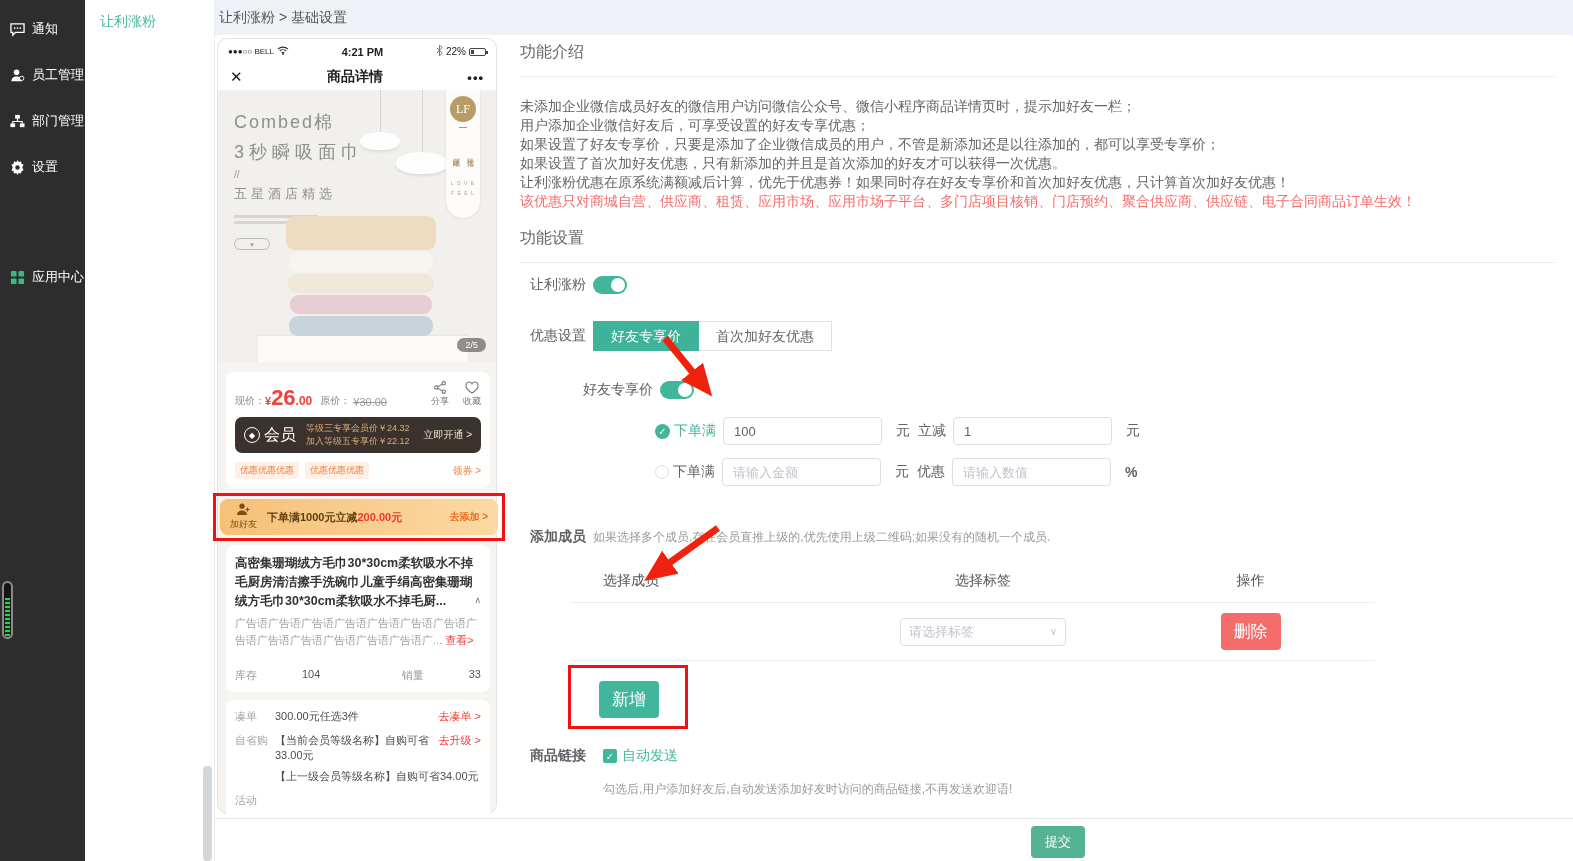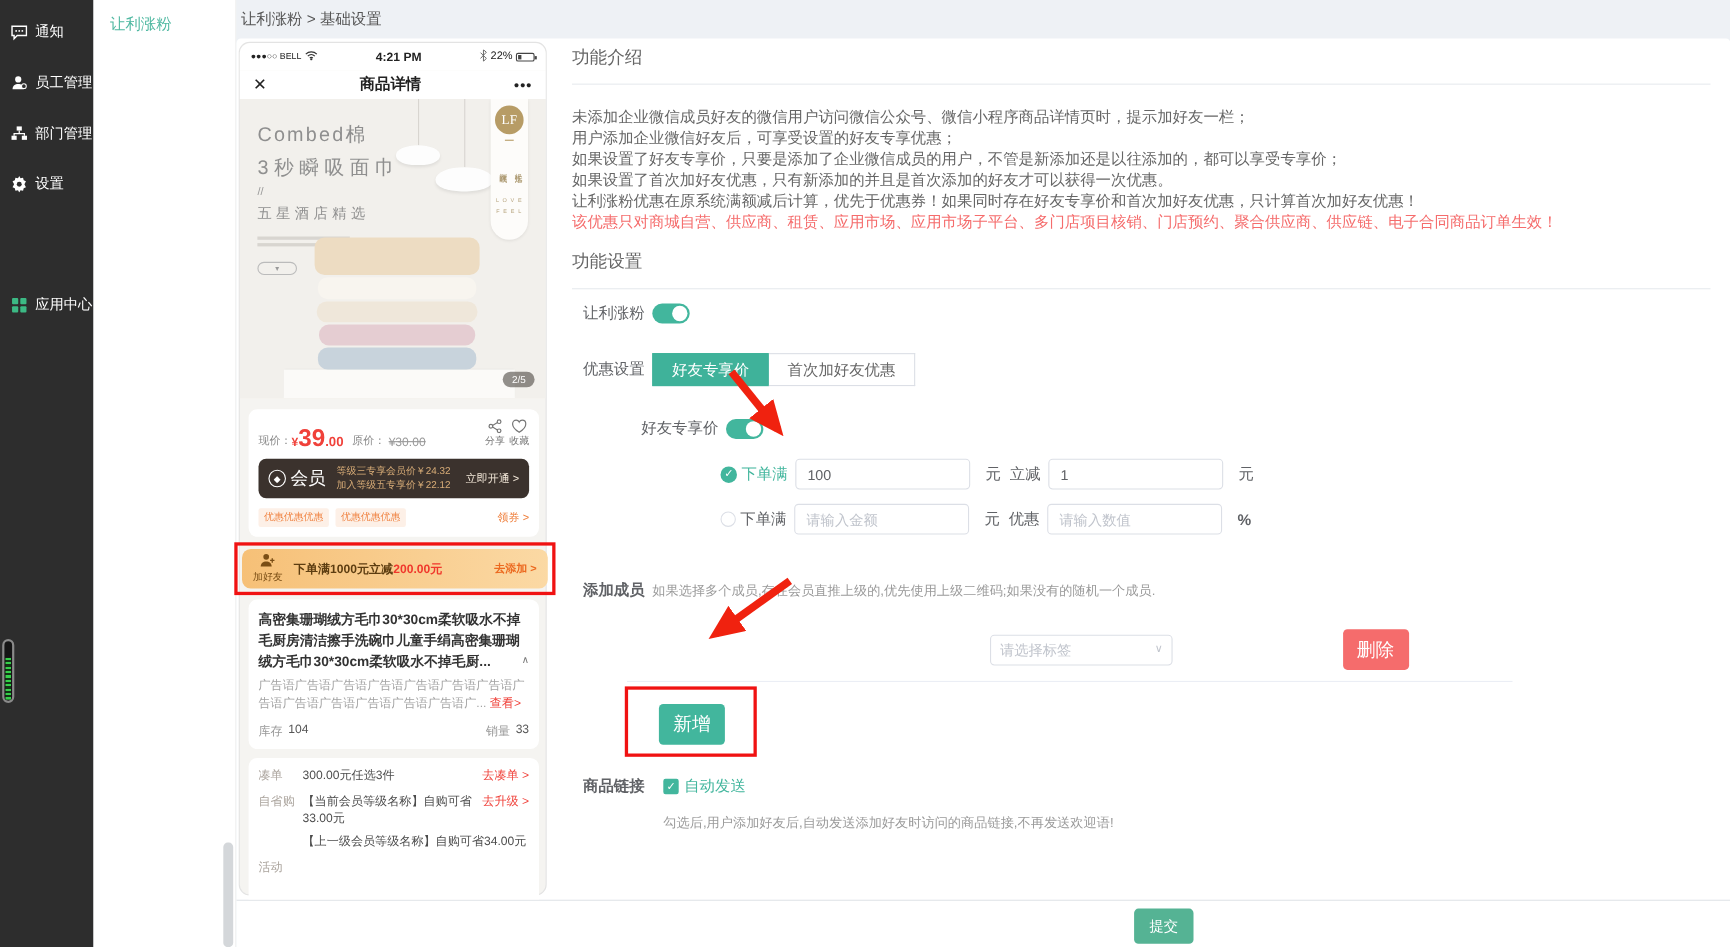--- a/index.html
+++ b/index.html
@@ -68,21 +68,21 @@
   .counter-top { position:absolute; left:40px; bottom:0; width:210px; height:26px; background:#fbfaf8; box-shadow:0 -1px 2px rgba(0,0,0,.05); }
   .imgcount { position:absolute; right:10px; bottom:10px; background:rgba(60,55,50,.55); color:#fff;
     font-size:9px; padding:2px 8px; border-radius:8px; }
 
   .p-card { background:#fff; border-radius:8px; margin:10px 6px 0 8px; padding:9px 9px; }
   .price-row { display:flex; align-items:flex-end; }
   .lab-s { font-size:10px; color:#888; }
   .cur { color:#f0413a; font-weight:bold; }
   .cur .yen { font-size:11px; } .cur .big { font-size:22px; line-height:20px; } .cur .dec { font-size:12px; }
   .orig { font-size:11px; color:#999; text-decoration:line-through; margin-left:3px; }
-  .pr-icons { margin-left:auto; display:flex; gap:4px; color:#777; font-size:9px; }
+  .pr-icons { margin-left:auto; display:flex; gap:14px; color:#777; font-size:9px; }
   .pr-icons svg { display:block; margin:0 auto 1px; }
   .member { margin-top:9px; background:#3b322d; border-radius:7px; display:flex; align-items:center;
     padding:5px 9px; color:#fff; }
   .member .dia { width:16px; height:16px; border:1px solid #fff; border-radius:50%; display:inline-flex;
     align-items:center; justify-content:center; font-size:8px; margin-right:4px; flex:none; }
   .member .mlab { font-size:16px; margin-right:10px; }
   .member .gold { flex:1; color:#d8ac77; font-size:9px; line-height:13px; }
   .member .open { font-size:10px; color:#f2e7d8; white-space:nowrap; }
   .coupon-row { display:flex; align-items:center; gap:6px; margin-top:9px; }
   .ctag { background:#fdf0e7; color:#ef7f3c; font-size:9px; padding:2px 5px; border-radius:2px; }
@@ -93,21 +93,21 @@
     align-items:center; padding:4px 10px; }
   .af-ic { text-align:center; color:#7a4e15; font-size:9px; margin-right:10px; }
   .af-txt { font-size:11px; font-weight:bold; color:#5d3d10; }
   .af-txt .hl { color:#f0372c; }
   .af-go { margin-left:auto; color:#ec6a20; font-size:10px; font-weight:bold; }
 
   .g-title { font-size:12.5px; font-weight:bold; color:#333; line-height:19px; position:relative; }
   .g-title .caret { position:absolute; right:0; bottom:1px; color:#777; font-size:9px; font-weight:normal; }
   .g-ad { font-size:11px; color:#a3a3a3; line-height:17px; margin-top:4px; }
   .g-ad .view { color:#f0413a; }
-  .g-meta { display:flex; font-size:11px; color:#999; margin-top:8px; }
+  .g-meta { display:flex; font-size:11px; color:#999; margin-top:19px;gap:40px; }
   .g-meta b { color:#555; font-weight:normal; margin-left:5px; }
   .g-meta .right { margin-left:auto; }
 
   .promo-row { display:flex; font-size:11px; line-height:15px; margin-bottom:9px; }
   .promo-lab { width:40px; flex:none; color:#aba49d; }
   .promo-body { flex:1; color:#4c4c4c; }
   .promo-link { color:#f0413a; white-space:nowrap; margin-left:6px; }
   .ptag { display:inline-block; background:#fdecec; color:#f25b52; font-size:9px; padding:1px 5px;
     border-radius:8px; margin-right:6px; }
   .act-line { display:flex; margin-bottom:8px; }
@@ -312,21 +312,21 @@
             <div class="towel" style="width:146px;height:19px;background:#efe7da;margin-top:2px;"></div>
             <div class="towel" style="width:142px;height:19px;background:#e5cdd2;margin-top:2px;"></div>
             <div class="towel" style="width:144px;height:20px;background:#c8d3dc;margin-top:2px;"></div>
           </div>
           <span class="imgcount">2/5</span>
         </div>
 
         <div class="p-card">
           <div class="price-row">
             <span class="lab-s">现价：</span>
-            <span class="cur"><span class="yen">¥</span><span class="big">39</span><span class="dec">.00</span></span>
+            <span class="cur"><span class="yen">¥</span><span class="big">26</span><span class="dec">.00</span></span>
             <span class="lab-s" style="margin-left:8px;">原价：</span>
             <span class="orig">¥30.00</span>
             <span class="pr-icons">
               <span>
                 <svg width="14" height="13" viewBox="0 0 14 14">
                     <circle cx="11" cy="2.5" r="1.8" fill="none" stroke="#777" stroke-width="1.2"></circle>
                     <circle cx="3" cy="7" r="1.8" fill="none" stroke="#777" stroke-width="1.2"></circle>
                     <circle cx="11" cy="11.5" r="1.8" fill="none" stroke="#777" stroke-width="1.2"></circle>
                     <path d="M4.6 6.2l4.8-2.8M4.6 7.8l4.8 2.8" stroke="#777" stroke-width="1.1"></path>
                   </svg>
@@ -465,20 +465,25 @@
             <input placeholder="请输入数值" style="">
             <span class="unit" style="font-weight:bold;">%</span>
           </div>
 
           <div class="mem-row">
             <span class="flabel b">添加成员</span>
             <span class="mem-hint">如果选择多个成员,存在会员直推上级的,优先使用上级二维码;如果没有的随机一个成员.</span>
           </div>
 
           <div class="tbl">
+            <div class="tbl-head">
+              <span class="c1">选择成员</span>
+              <span class="c2">选择标签</span>
+              <span class="c3">操作</span>
+            </div>
             <div class="tbl-row">
               <span class="c1"><span class="redact"></span></span>
               <span class="c2">
                 <span class="select">
                   <span>请选择标签</span>
                   <span class="chev">∨</span>
                 </span>
               </span>
               <span class="c3"><button class="btn danger">删除</button></span>
             </div>

